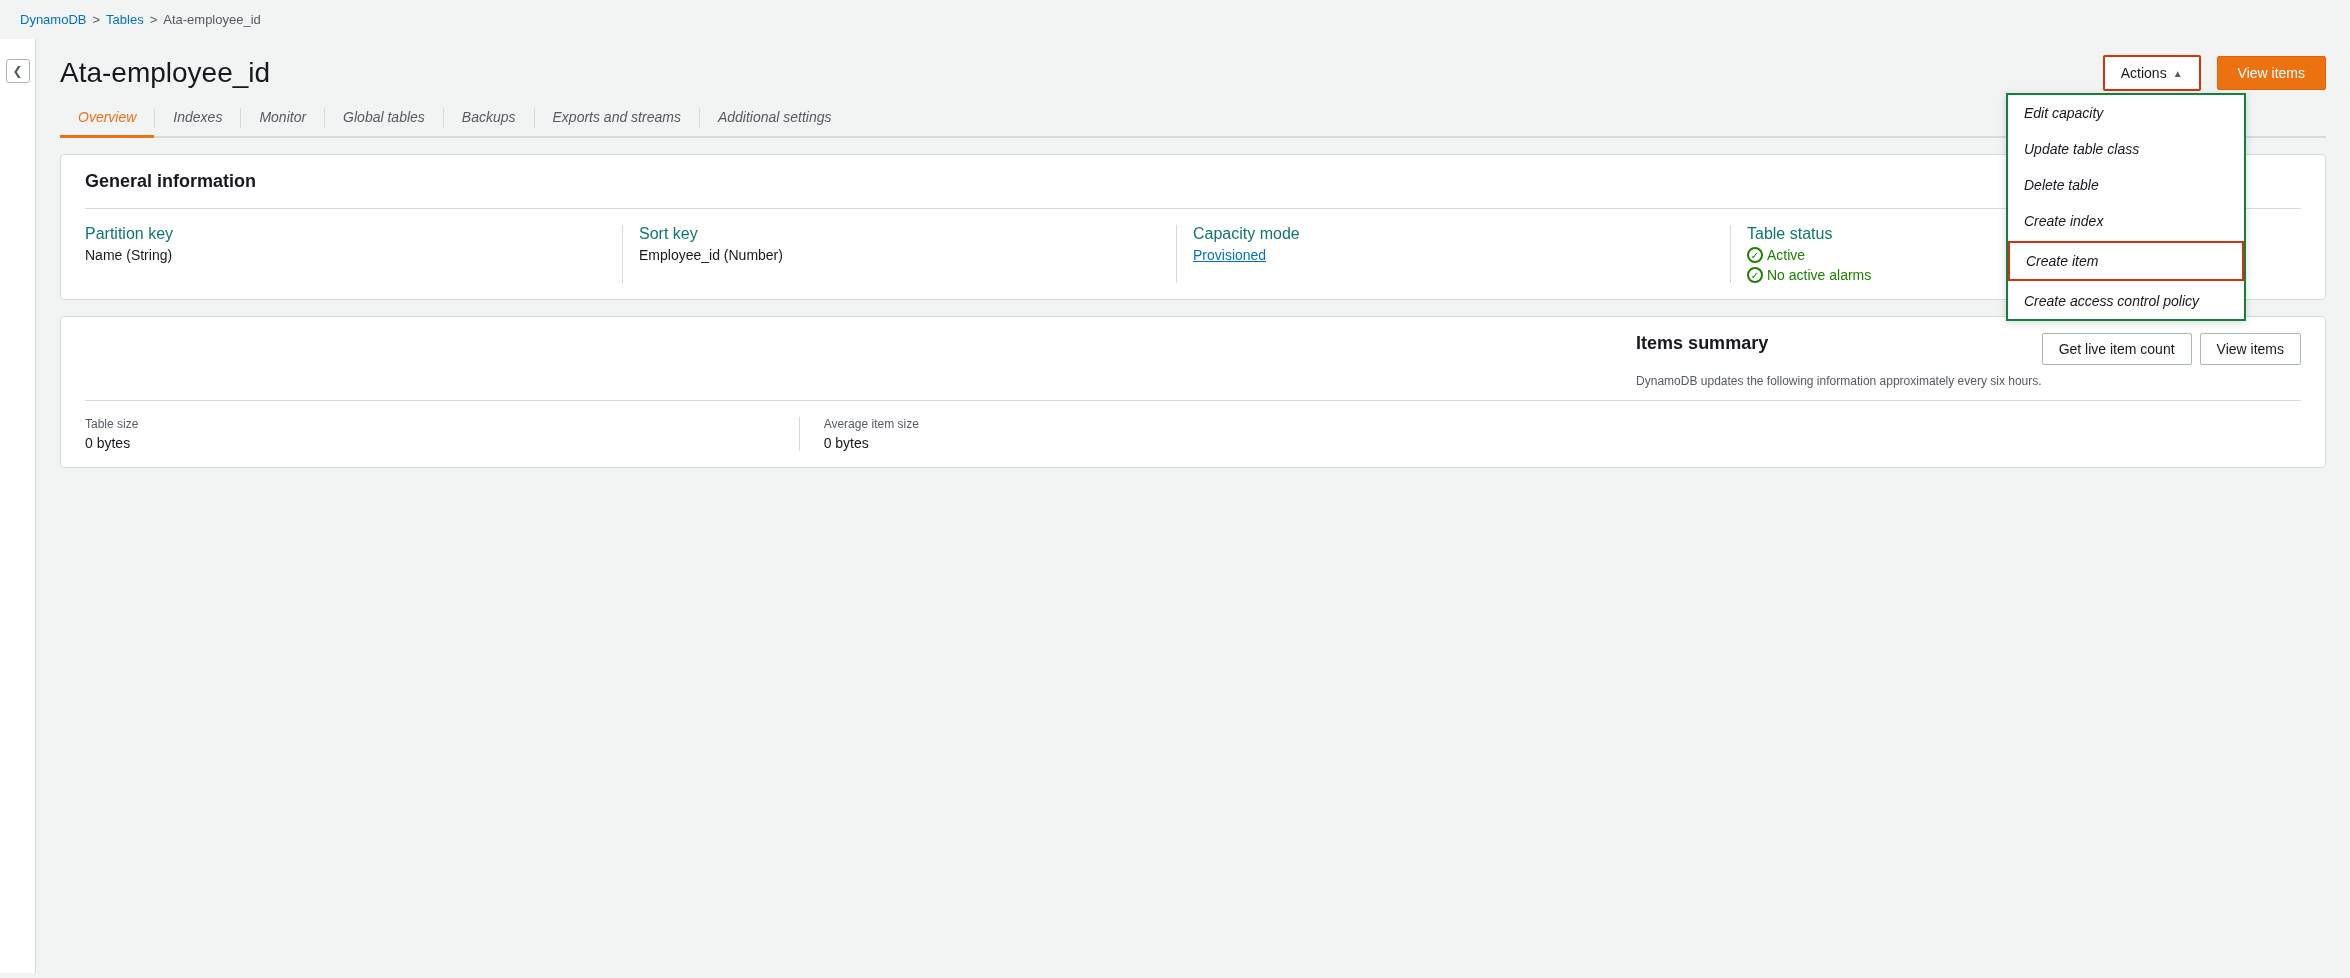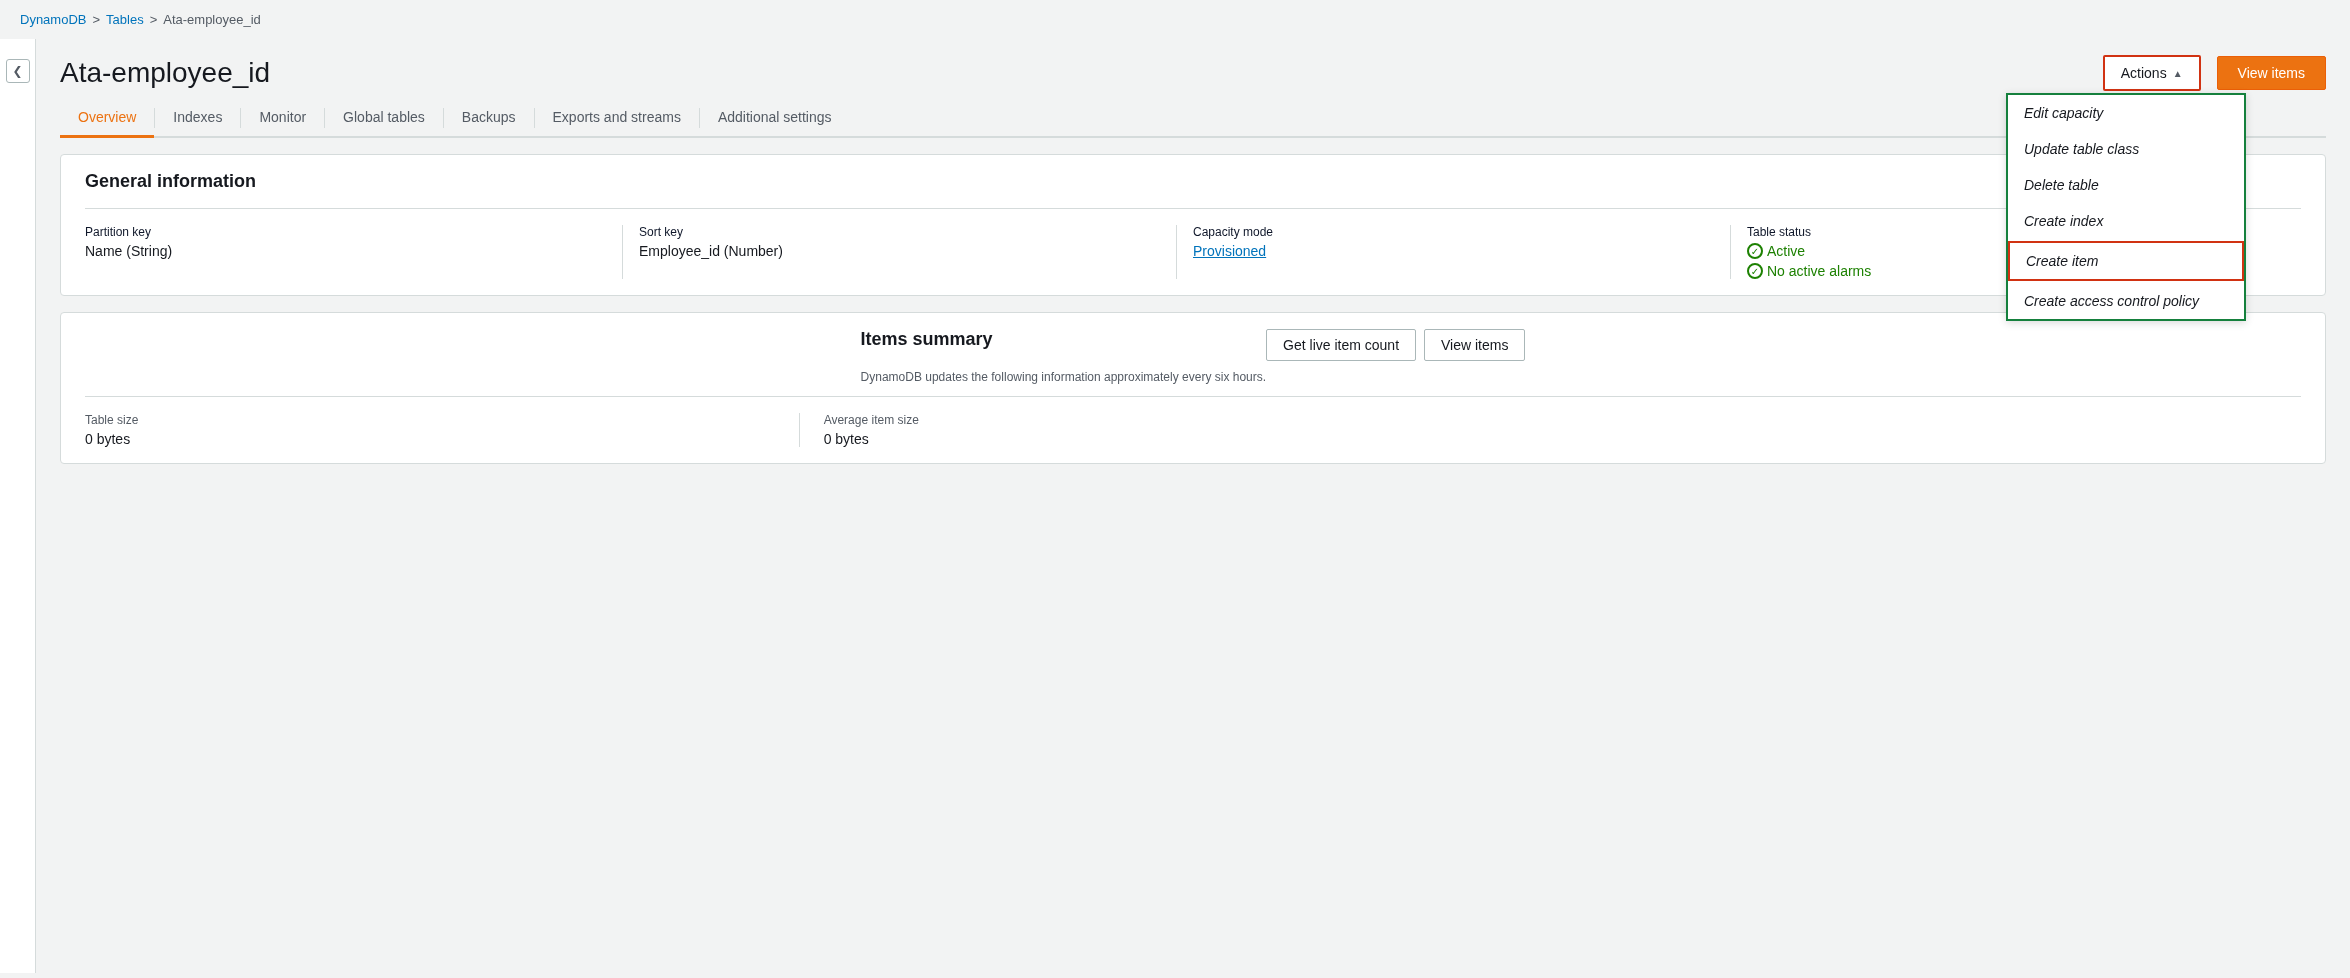--- a/index.html
+++ b/index.html
@@ -140,20 +140,21 @@
       gap: 0;
     }
     .tab {
       padding: 10px 18px;
       cursor: pointer;
       color: #545b64;
       font-size: 14px;
       border-bottom: 3px solid transparent;
       margin-bottom: -2px;
       white-space: nowrap;
+      font-style: italic;
     }
     .tab.active {
       color: #ec7211;
       border-bottom: 3px solid #ec7211;
       font-weight: 500;
     }
     .tab-separator {
       border-left: 1px solid #d5dbdb;
       height: 20px;
       align-self: center;
@@ -182,22 +183,22 @@
     }
     .info-cell {
       padding: 0 16px 0 0;
       border-right: 1px solid #d5dbdb;
       margin-right: 16px;
     }
     .info-cell:last-child {
       border-right: none;
     }
     .info-label {
-      font-size: 12px;
-      color: #0f172a;
+      font-size: 16px;
+      color: #0f766e;
       margin-bottom: 4px;
     }
     .info-value {
       font-size: 14px;
       color: #16191f;
       font-weight: 400;
     }
     .info-value.link {
       color: #0073bb;
       text-decoration: underline;
@@ -237,21 +238,21 @@
       width: 0;
       height: 0;
       border-top: 5px solid transparent;
       border-bottom: 5px solid transparent;
       border-left: 8px solid #545b64;
     }
     
     .items-summary-header {
       display: flex;
       align-items: flex-start;
-      justify-content: center;
+      justify-content: flex-end;
       margin-bottom: 12px;
     }
     .items-summary-title {
       font-size: 18px;
       font-weight: 700;
       color: #16191f;
     }
     .items-summary-desc {
       font-size: 12px;
       color: #545b64;

